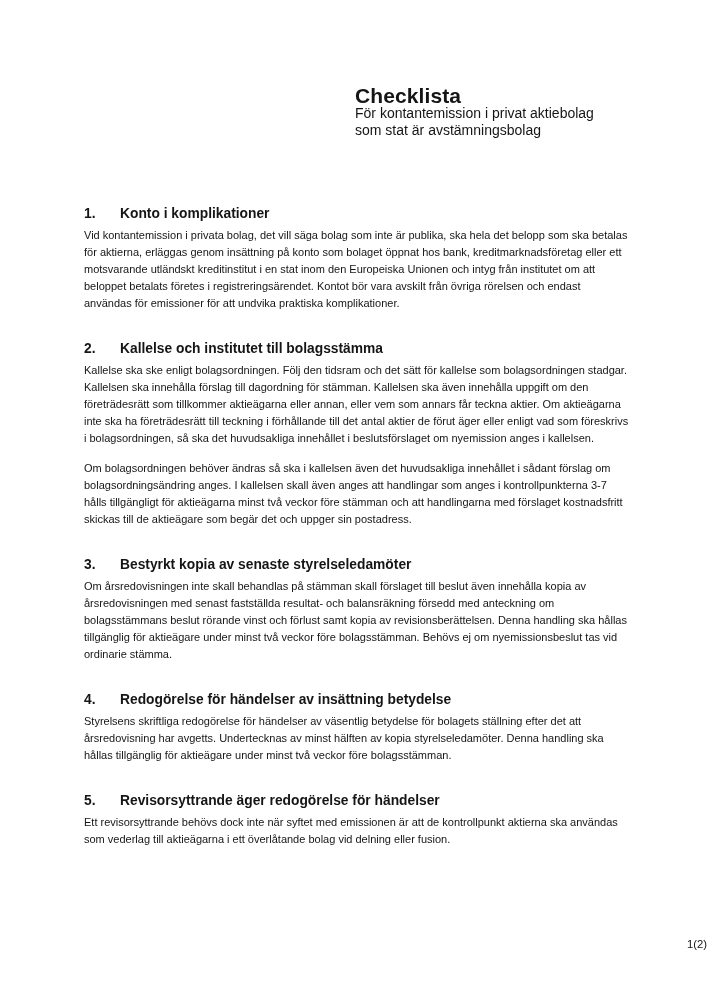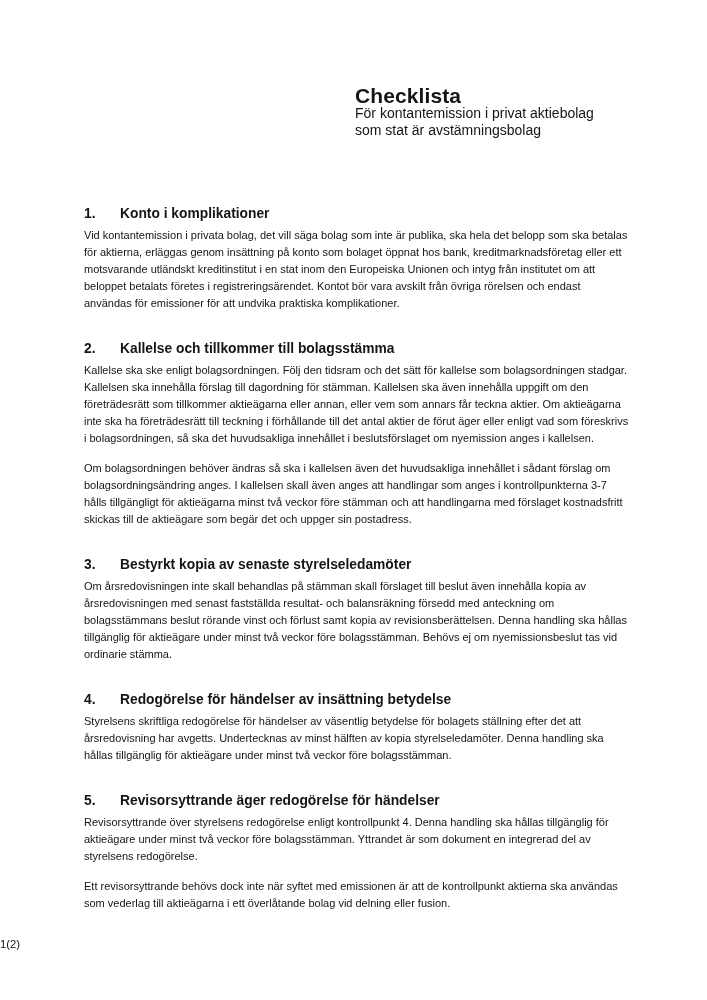--- a/index.html
+++ b/index.html
@@ -61,21 +61,21 @@
     font-size: 11px;
     line-height: 17px;
   }
   .body-para:last-child { margin-bottom: 0; }
   
   .page-footer {
     position: absolute;
     left: 0;
     top: 938px;
     width: 100%;
-    text-align: left;
+    text-align: right;
     font-size: 11.3px;
   }
 </style>
 </head>
 <body>
 
 <div class="page">
 
   <header class="title-block">
     <h1 class="doc-title">Checklista</h1>
@@ -89,21 +89,21 @@
       <h2 class="sec-heading">
         <span class="sec-num">1.</span>
         <span class="sec-title">Konto i komplikationer</span>
       </h2>
       <p class="body-para">Vid kontantemission i privata bolag, det vill säga bolag som inte är publika, ska hela det belopp som ska betalas för aktierna, erläggas genom insättning på konto som bolaget öppnat hos bank, kreditmarknadsföretag eller ett motsvarande utländskt kreditinstitut i en stat inom den Europeiska Unionen och intyg från institutet om att beloppet betalats företes i registreringsärendet. Kontot bör vara avskilt från övriga rörelsen och endast användas för emissioner för att undvika praktiska komplikationer.</p>
     </section>
 
     <section class="doc-section">
       <h2 class="sec-heading">
         <span class="sec-num">2.</span>
-        <span class="sec-title">Kallelse och tillkommer till bolagsstämma</span>
+        <span class="sec-title">Kallelse och institutet till bolagsstämma</span>
       </h2>
       <p class="body-para">Kallelse ska ske enligt bolagsordningen. Följ den tidsram och det sätt för kallelse som bolagsordningen stadgar. Kallelsen ska innehålla förslag till dagordning för stämman. Kallelsen ska även innehålla uppgift om den företrädesrätt som tillkommer aktieägarna eller annan, eller vem som annars får teckna aktier. Om aktieägarna inte ska ha företrädesrätt till teckning i förhållande till det antal aktier de förut äger eller enligt vad som föreskrivs i bolagsordningen, så ska det huvudsakliga innehållet i beslutsförslaget om nyemission anges i kallelsen.</p>
       <p class="body-para">Om bolagsordningen behöver ändras så ska i kallelsen även det huvudsakliga innehållet i sådant förslag om bolagsordningsändring anges. I kallelsen skall även anges att handlingar som anges i kontrollpunkterna 3-7 hålls tillgängligt för aktieägarna minst två veckor före stämman och att handlingarna med förslaget kostnadsfritt skickas till de aktieägare som begär det och uppger sin postadress.</p>
     </section>
 
     <section class="doc-section">
       <h2 class="sec-heading">
         <span class="sec-num">3.</span>
         <span class="sec-title">Bestyrkt kopia av senaste styrelseledamöter</span>
       </h2>
@@ -116,21 +116,20 @@
         <span class="sec-title">Redogörelse för händelser av insättning betydelse</span>
       </h2>
       <p class="body-para">Styrelsens skriftliga redogörelse för händelser av väsentlig betydelse för bolagets ställning efter det att årsredovisning har avgetts. Undertecknas av minst hälften av kopia styrelseledamöter. Denna handling ska hållas tillgänglig för aktieägare under minst två veckor före bolagsstämman.</p>
     </section>
 
     <section class="doc-section">
       <h2 class="sec-heading">
         <span class="sec-num">5.</span>
         <span class="sec-title">Revisorsyttrande äger redogörelse för händelser</span>
       </h2>
-      <p class="body-para">Revisorsyttrande över styrelsens redogörelse enligt kontrollpunkt 4. Denna handling ska hållas tillgänglig för aktieägare under minst två veckor före bolagsstämman. Yttrandet är som dokument en integrerad del av styrelsens redogörelse.</p>
       <p class="body-para">Ett revisorsyttrande behövs dock inte när syftet med emissionen är att de kontrollpunkt aktierna ska användas som vederlag till aktieägarna i ett överlåtande bolag vid delning eller fusion.</p>
     </section>
 
   </main>
 
   <footer class="page-footer">
     <span>1(2)</span>
   </footer>
 
 </div>

